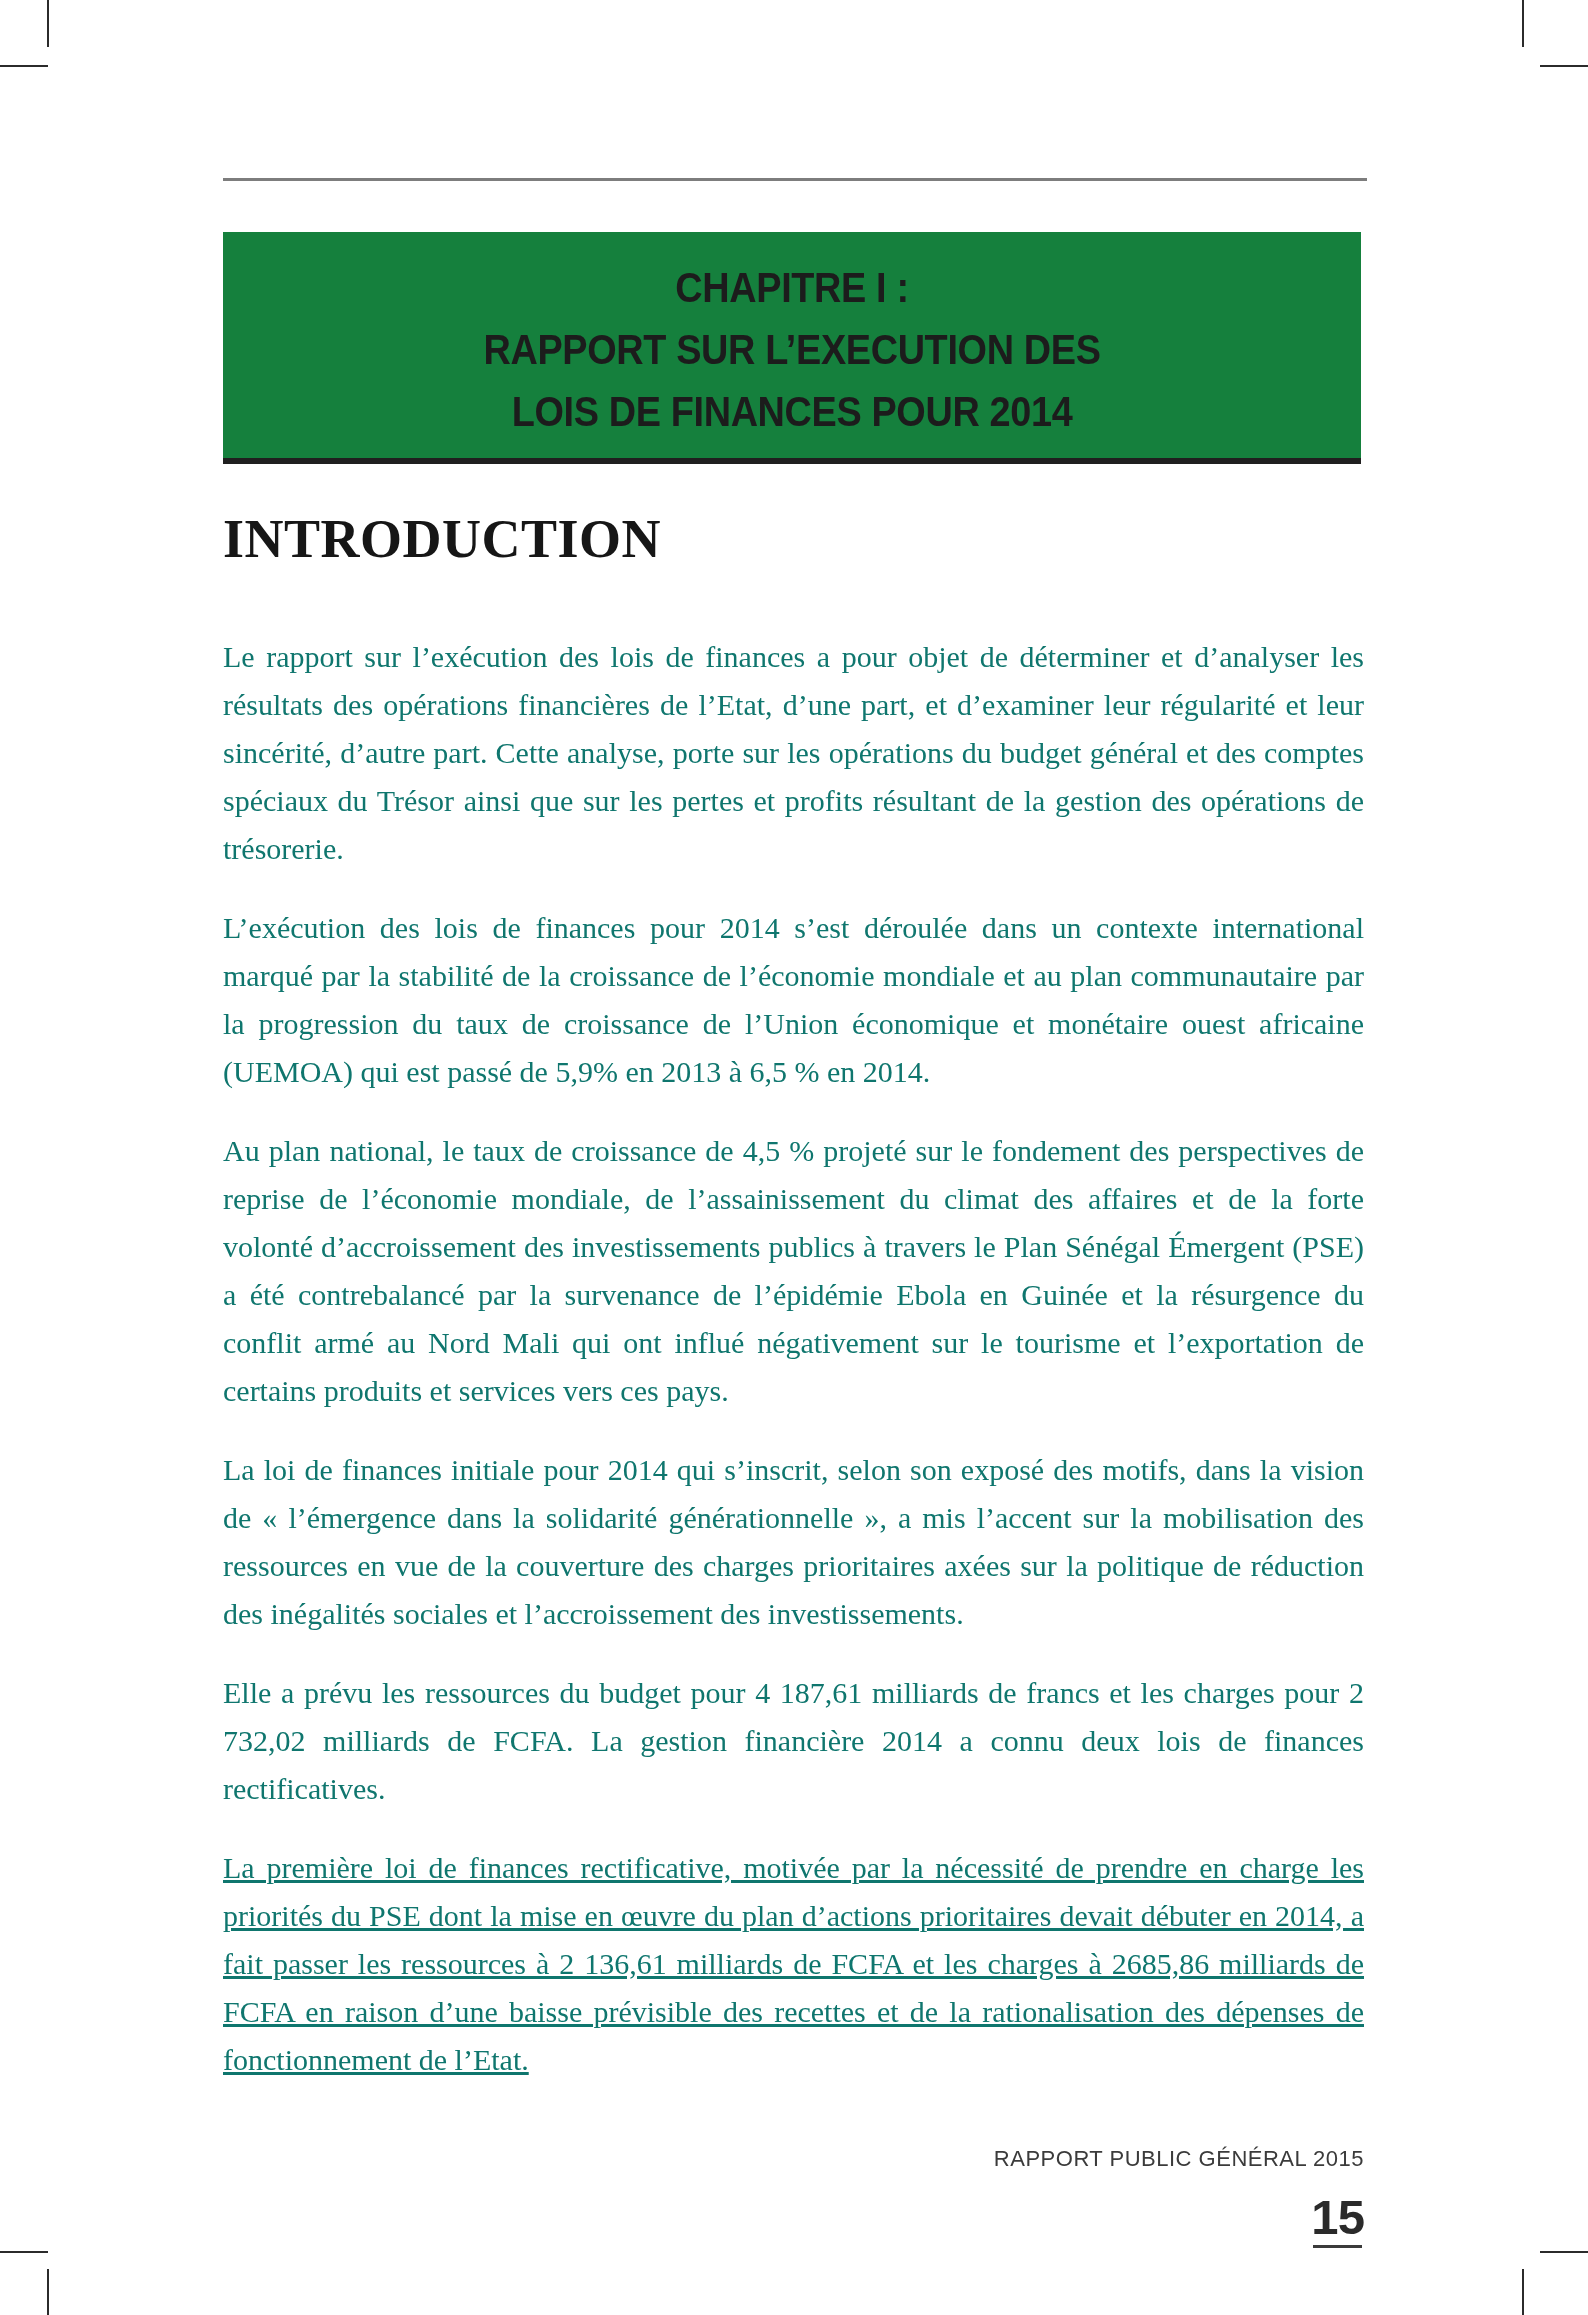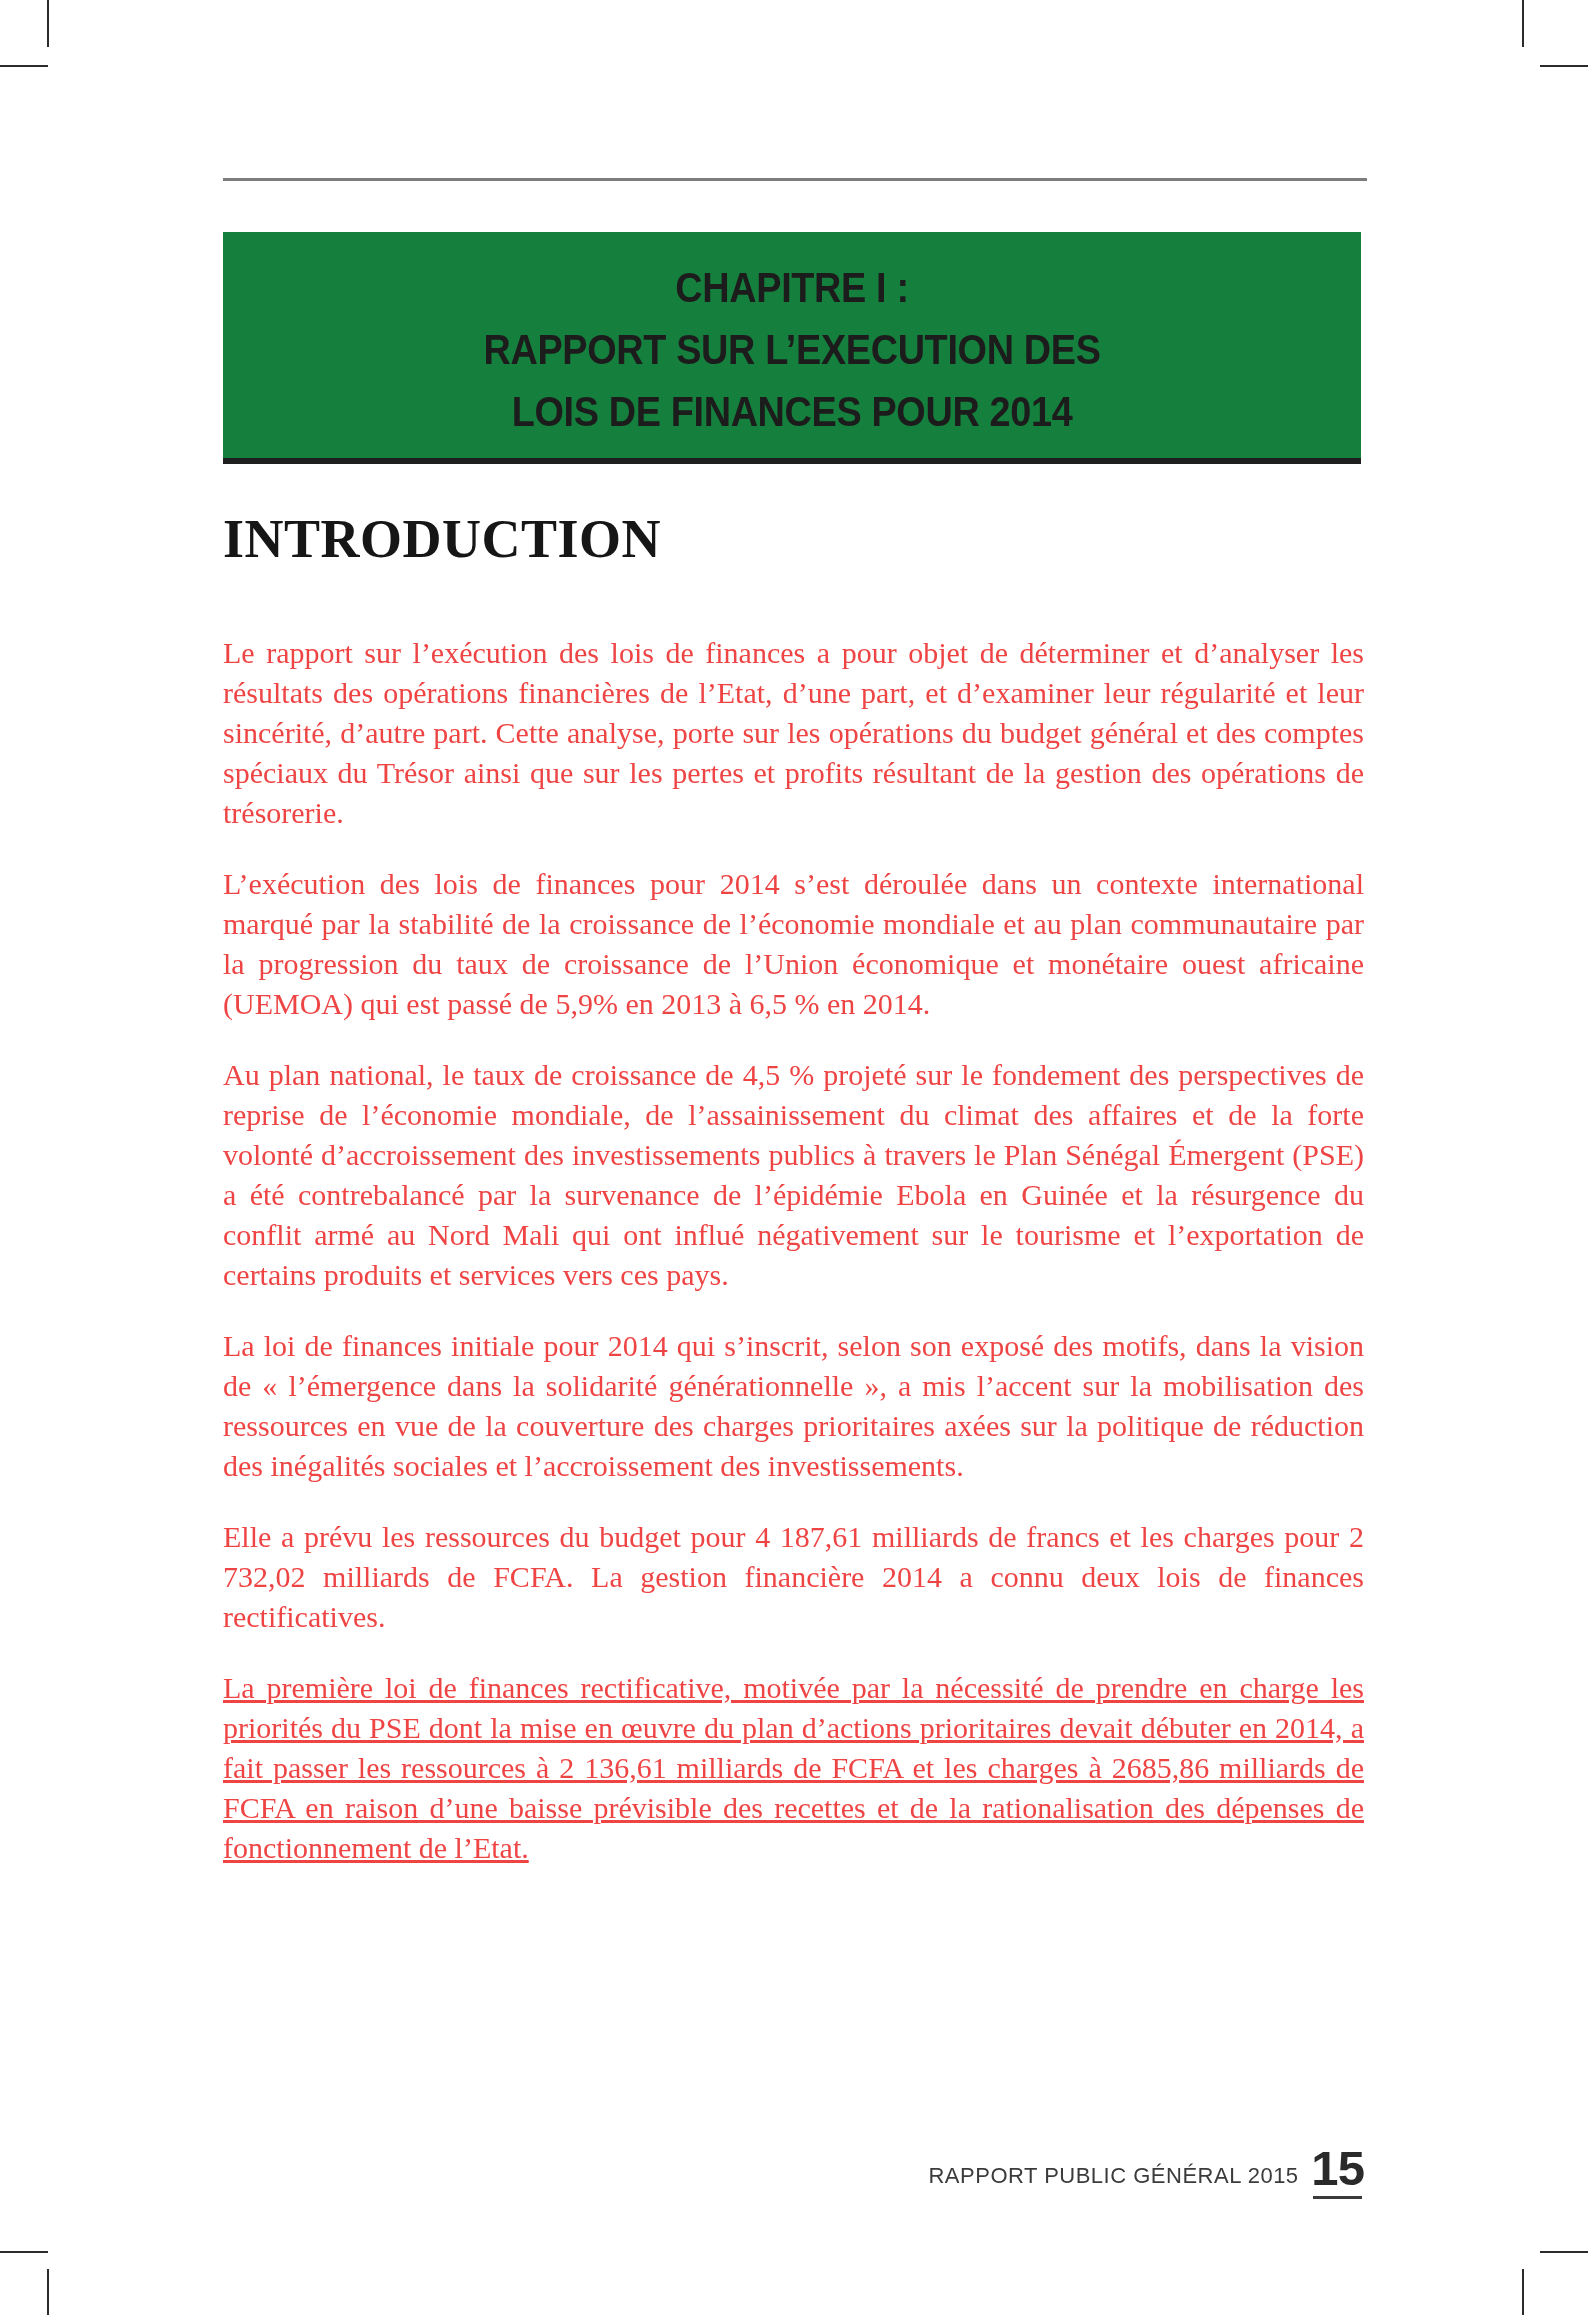--- a/index.html
+++ b/index.html
@@ -93,37 +93,38 @@
   
   .body-text {
     position: absolute;
     left: 0;
     top: 633px;
     width: 1141px;
   }
   .body-text p {
     margin: 0 0 31px 0;
     font-size: 30px;
-    line-height: 40px;
+    line-height: 48px;
     text-align: justify;
     text-justify: inter-word;
-    color: #ef4444;
+    color: #0f766e;
     hyphens: none;
   }
   .body-text p:last-child { margin-bottom: 16px; text-decoration: underline; }
 
   
   .footer {
     position: absolute;
     right: 0;
     top: 2146px;
     display: flex;
     align-items: flex-end;
     justify-content: flex-end;
     gap: 12.7px;
+    flex-direction: column;
   }
   .footer-label {
     font-family: "Liberation Sans", "DejaVu Sans", sans-serif;
     font-size: 22px;
     letter-spacing: 0.5px;
     color: #3b3b3b;
     padding-bottom: 10px;
     white-space: nowrap;
   }
   .footer-pageno-wrap {

